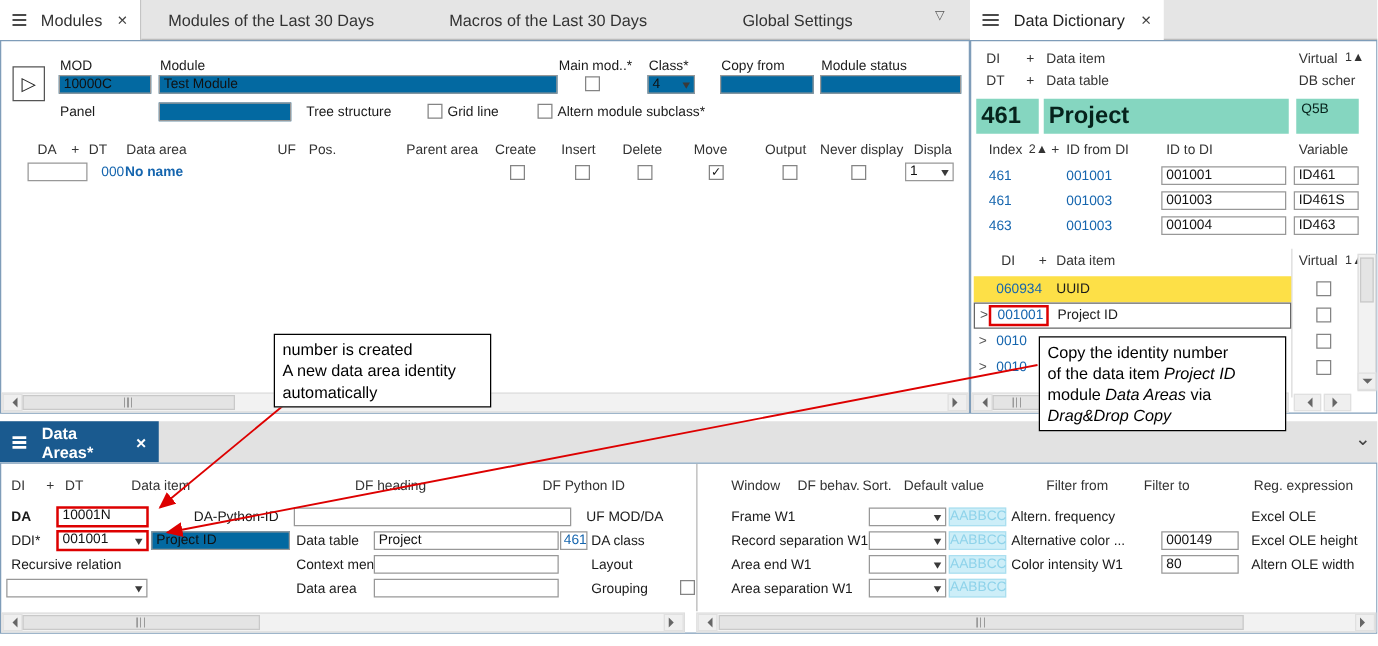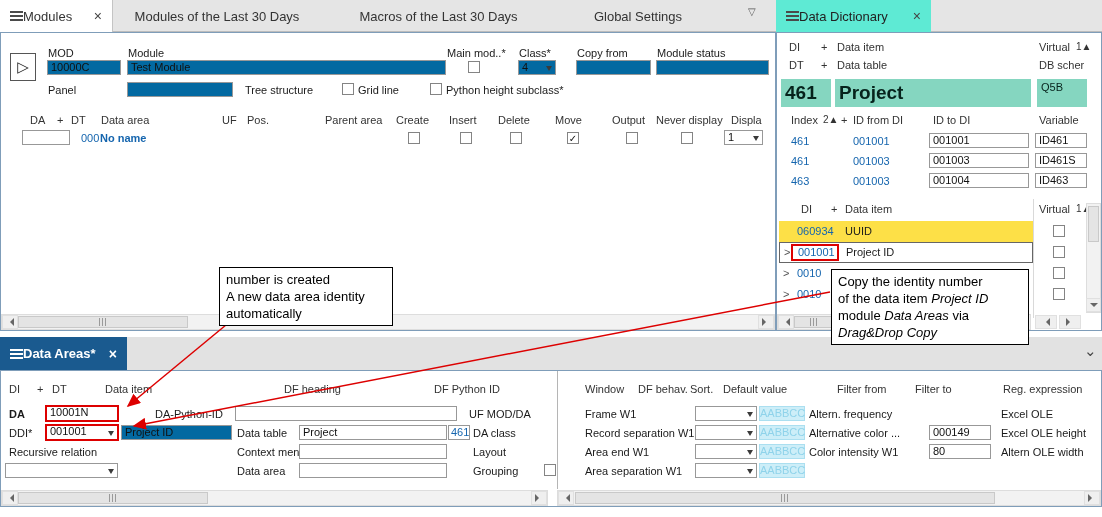--- a/index.html
+++ b/index.html
@@ -1,22 +1,22 @@
 <!DOCTYPE html>
 <html><head>
 <meta charset="utf-8">
 <style>
 *{margin:0;padding:0;box-sizing:border-box}
 body{font-family:"Liberation Sans",sans-serif;background:#fff}
 .screen{position:relative;width:1102px;height:517px;background:#fff;overflow:hidden;font-size:11px;color:#1a1a1a}
 .abs{position:absolute}
 .tabbar{position:absolute;left:0;top:0;width:1102px;height:32px;background:#e5e5e5;border-bottom:1px solid #bcbcbc}
-.tab{position:absolute;top:0;height:32px;display:flex;align-items:center;justify-content:center;font-size:13px;color:#333;gap:0;cursor:default}
+.tab{position:absolute;top:0;height:32px;display:flex;align-items:center;justify-content:center;font-size:13px;color:#333;gap:12px;cursor:default}
 .tab.act{background:#fff;border-right:1px solid #c4c4c4;justify-content:flex-start;padding:0 10px}
-.tab.dict{background:#5eead4;justify-content:flex-start;padding:0 10px;color:#222}
+.tab.dict{background:#ffffff;justify-content:flex-start;padding:0 10px;color:#222}
 .ham{width:13px;height:10px;background:repeating-linear-gradient(180deg,#4a4a4a 0 2px,rgba(0,0,0,0) 2px 4px)}
 .ham.w{background:repeating-linear-gradient(180deg,#fff 0 2px,rgba(0,0,0,0) 2px 4px)}
 .tabx{font-size:14px;color:#444;line-height:1;margin-left:auto}
 .panel{position:absolute;background:#fff;border:1px solid #7f9db9}
 .lbl{position:absolute;white-space:nowrap;font-size:11px;color:#1a1a1a}
 .hdr{position:absolute;white-space:nowrap;font-size:11px;color:#333}
 .b{font-weight:bold}
 .fld{position:absolute;height:15px;border:1px solid #989898;background:#fff;font-size:11px;line-height:12px;padding:0 3px;white-space:nowrap;overflow:hidden;color:#111}
 .gray{background:#0369a1}
 .tealf{background:#7fd3ba;border-color:#79bfa9}
@@ -87,21 +87,21 @@
     <div class="fld gray sel" style="left:517px;top:27px;width:38px">4</div>
     <div class="fld gray" style="left:575px;top:27px;width:75px"></div>
     <div class="fld gray" style="left:655px;top:27px;width:113px"></div>
 
     <span class="lbl" style="left:47px;top:51px">Panel</span>
     <div class="fld gray" style="left:126px;top:49px;width:106px"></div>
     <span class="lbl" style="left:244px;top:51px">Tree structure</span>
     <span class="cb" style="left:341px;top:50px"></span>
     <span class="lbl" style="left:357px;top:51px">Grid line</span>
     <span class="cb" style="left:429px;top:50px"></span>
-    <span class="lbl" style="left:445px;top:51px">Python height subclass*</span>
+    <span class="lbl" style="left:445px;top:51px">Altern module subclass*</span>
 
     <span class="hdr" style="left:29px;top:81px">DA</span>
     <span class="hdr" style="left:56px;top:81px">+</span>
     <span class="hdr" style="left:70px;top:81px">DT</span>
     <span class="hdr" style="left:100px;top:81px">Data area</span>
     <span class="hdr" style="left:221px;top:81px">UF</span>
     <span class="hdr" style="left:246px;top:81px">Pos.</span>
     <span class="hdr" style="left:324px;top:81px">Parent area</span>
     <span class="hdr" style="left:395px;top:81px">Create</span>
     <span class="hdr" style="left:448px;top:81px">Insert</span>

